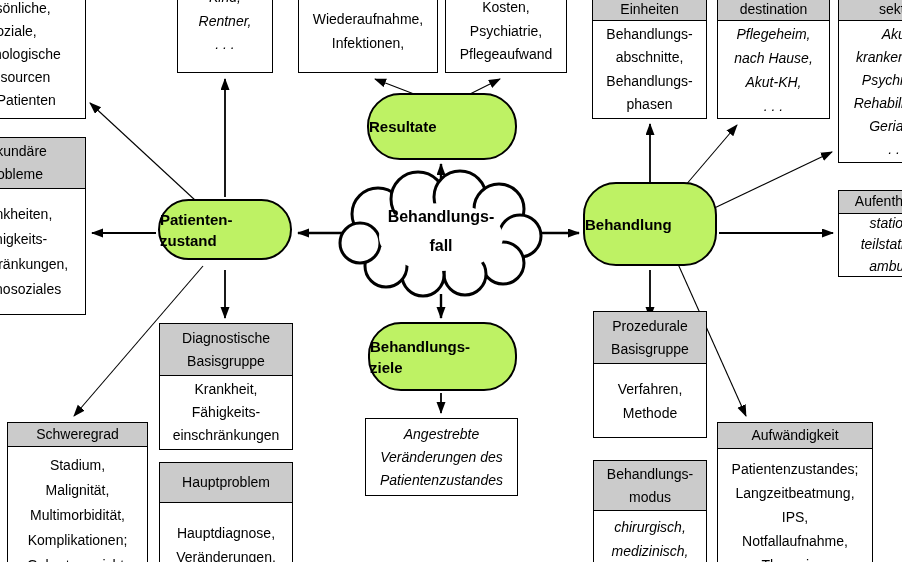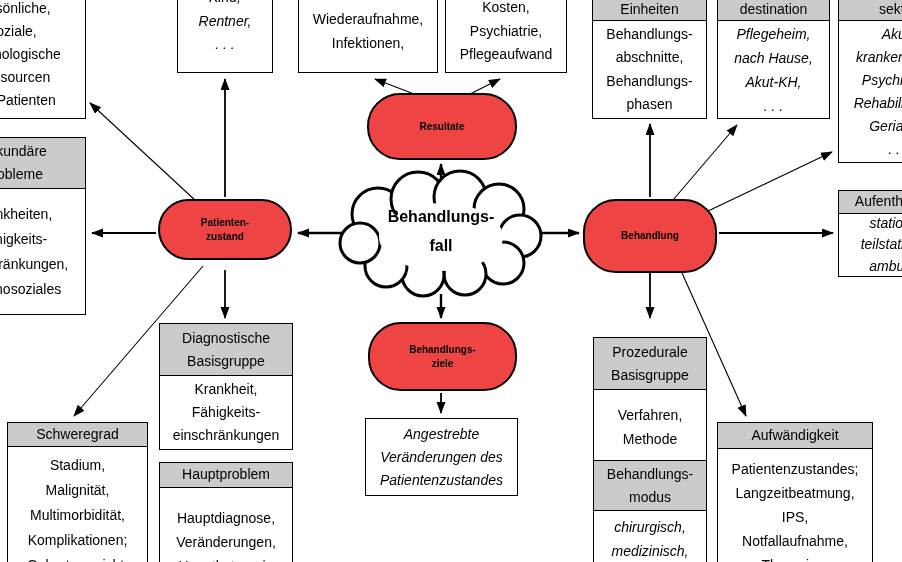--- a/index.html
+++ b/index.html
@@ -10,23 +10,23 @@
        text-align:center;font-size:14px;}
   .hdr{background:#cbcbcb;border-bottom:1px solid #000;display:flex;flex-direction:column;
        justify-content:center;box-sizing:border-box;}
   .hdr.bottom{justify-content:flex-end;}
   .bd{display:flex;flex-direction:column;justify-content:center;box-sizing:border-box;}
   .bd.top{justify-content:flex-start;}
   .it{font-style:italic;}
   .lh21{line-height:21.5px}.lh23{line-height:23px}.lh235{line-height:23.5px}
   .lh24{line-height:24px}.lh25{line-height:25px}
   .pt18{padding-top:18px}.pt8{padding-top:8px}.pt6{padding-top:6px}.pt4{padding-top:4px}
-  .node{position:absolute;background:#ef4444;border:2.5px solid #000;border-radius:33px;
-        display:flex;flex-direction:column;justify-content:center;text-align:center;
-        font-weight:bold;font-size:10px;line-height:1.4;box-sizing:border-box;}
+  .node{position:absolute;background:#bef264;border:2.5px solid #000;border-radius:33px;
+        display:flex;flex-direction:column;justify-content:center;text-align:left;
+        font-weight:bold;font-size:15px;line-height:1.4;box-sizing:border-box;}
   .cloudlabel{position:absolute;left:356px;top:202px;width:170px;text-align:center;
         font-weight:bold;font-size:16px;line-height:29px;}
 </style>
 </head>
 <body>
 
 <div class="canvas">
 
   <svg class="layer" width="902" height="562" viewBox="0 0 902 562">
     <defs>
@@ -185,39 +185,39 @@
         <div>Basisgruppe</div>
       </div>
     <div class="bd lh23" style="height:73px">
         <div>Krankheit,</div>
         <div>Fähigkeits-</div>
         <div>einschränkungen</div>
       </div>
   </div>
 
   <div class="box" style="left:159px;top:462px;width:134px;height:125px">
-    <div class="hdr lh21" style="height:25px">
+    <div class="hdr lh21" style="height:40px">
         <div>Hauptproblem</div>
       </div>
     <div class="bd top pt18 lh24" style="height:98px">
         <div>Hauptdiagnose,</div>
         <div>Veränderungen,</div>
         <div>Hauptkategorie</div>
       </div>
   </div>
 
   <div class="box" style="left:365px;top:418px;width:153px;height:78px">
     <div class="bd lh23 it" style="height:77px">
         <div>Angestrebte</div>
         <div>Veränderungen des</div>
         <div>Patientenzustandes</div>
       </div>
   </div>
 
-  <div class="box" style="left:593px;top:337px;width:114px;height:127px">
+  <div class="box" style="left:593px;top:311px;width:114px;height:127px">
     <div class="hdr lh23" style="height:52px">
         <div>Prozedurale</div>
         <div>Basisgruppe</div>
       </div>
     <div class="bd lh24" style="height:73px">
         <div>Verfahren,</div>
         <div>Methode</div>
       </div>
   </div>
 
@@ -245,21 +245,21 @@
       </div>
   </div>
 
   <div class="node" style="left:367px;top:93px;width:150px;height:67px">
       <div>Resultate</div>
     </div>
   <div class="node" style="left:158px;top:199px;width:134px;height:61px">
       <div>Patienten-</div>
       <div>zustand</div>
     </div>
-  <div class="node" style="left:583px;top:199px;width:134px;height:74px">
+  <div class="node" style="left:583px;top:182px;width:134px;height:84px">
       <div>Behandlung</div>
     </div>
   <div class="node" style="left:368px;top:322px;width:149px;height:69px">
       <div>Behandlungs-</div>
       <div>ziele</div>
     </div>
 
   <div class="cloudlabel">
       <div>Behandlungs-</div>
       <div>fall</div>

